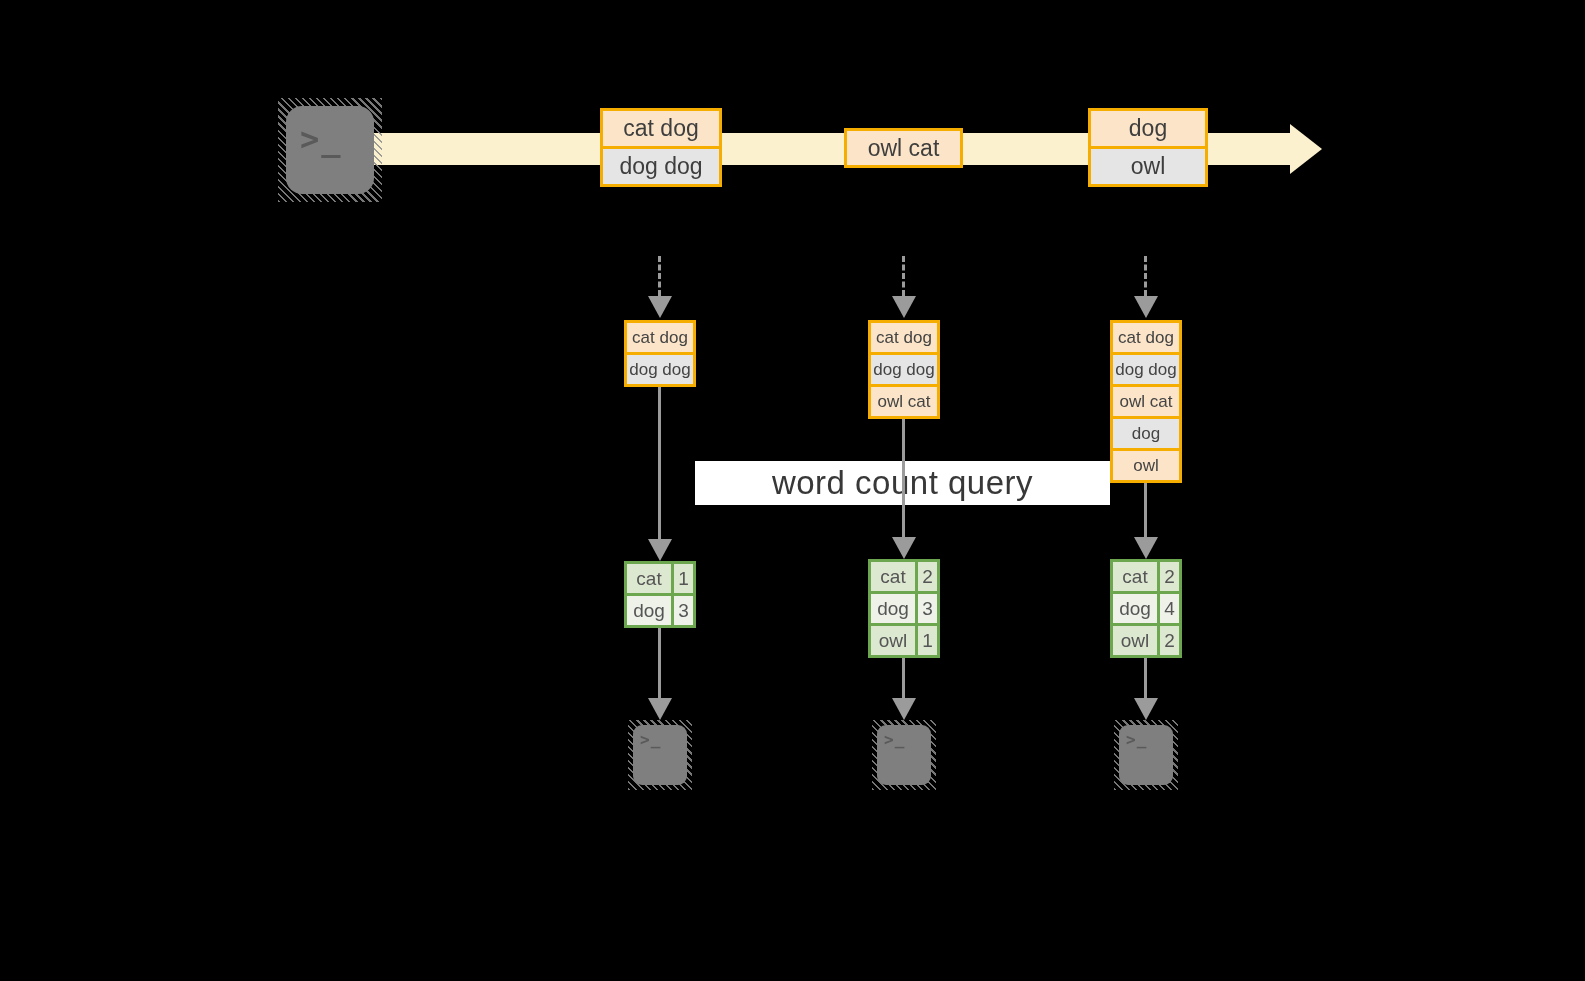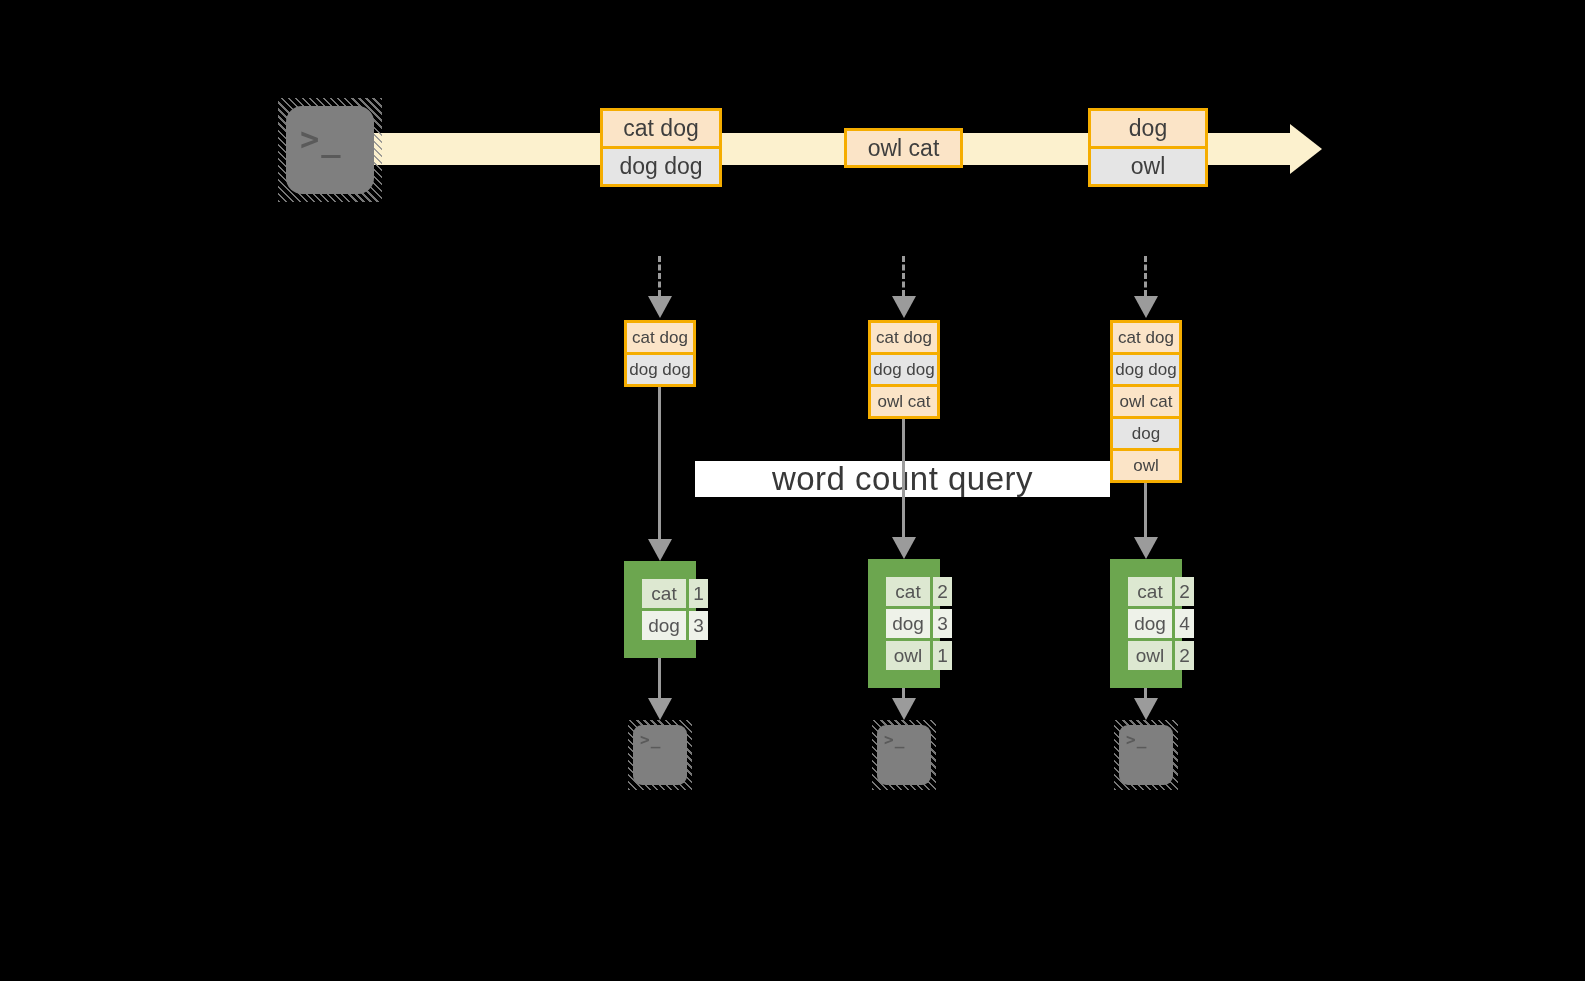--- a/index.html
+++ b/index.html
@@ -41,28 +41,28 @@
   .stack-row{height:29px;display:flex;align-items:center;justify-content:center;
              font-size:17px;color:#444;}
   .stack-row + .stack-row{margin-top:3px;}
   
   .vdash{position:absolute;width:0;border-left:3px dashed #9b9b9b;z-index:3;}
   .vline{position:absolute;width:3px;background:#9b9b9b;z-index:3;}
   .arrow-down{position:absolute;width:0;height:0;z-index:3;
     border-left:12px solid transparent;border-right:12px solid transparent;border-top:22px solid #9b9b9b;}
   
   .query-label{
-    position:absolute;left:695px;top:461px;width:415px;height:36px;background:#ffffff;z-index:2;
+    position:absolute;left:695px;top:461px;width:415px;height:44px;background:#ffffff;z-index:2;
     display:flex;align-items:center;justify-content:center;
     font-size:33px;font-weight:300;color:#383838;letter-spacing:.5px;
   }
   
   .count-table{
     position:absolute;width:72px;background:#6ca64f;z-index:4;
-    display:grid;grid-template-columns:44px 19px;gap:3px;padding:18px;box-sizing:border-box;
+    display:grid;grid-template-columns:44px 19px;gap:3px;padding:3px;box-sizing:border-box;
   }
   .ct-cell{height:29px;display:flex;align-items:center;justify-content:center;
            font-size:19px;color:#555;}
   .gfill-dark{background:#dde8d1;}
   .gfill-light{background:#eef2e9;}
   .z5{z-index:5;}
 </style>
 </head>
 <body>
 

